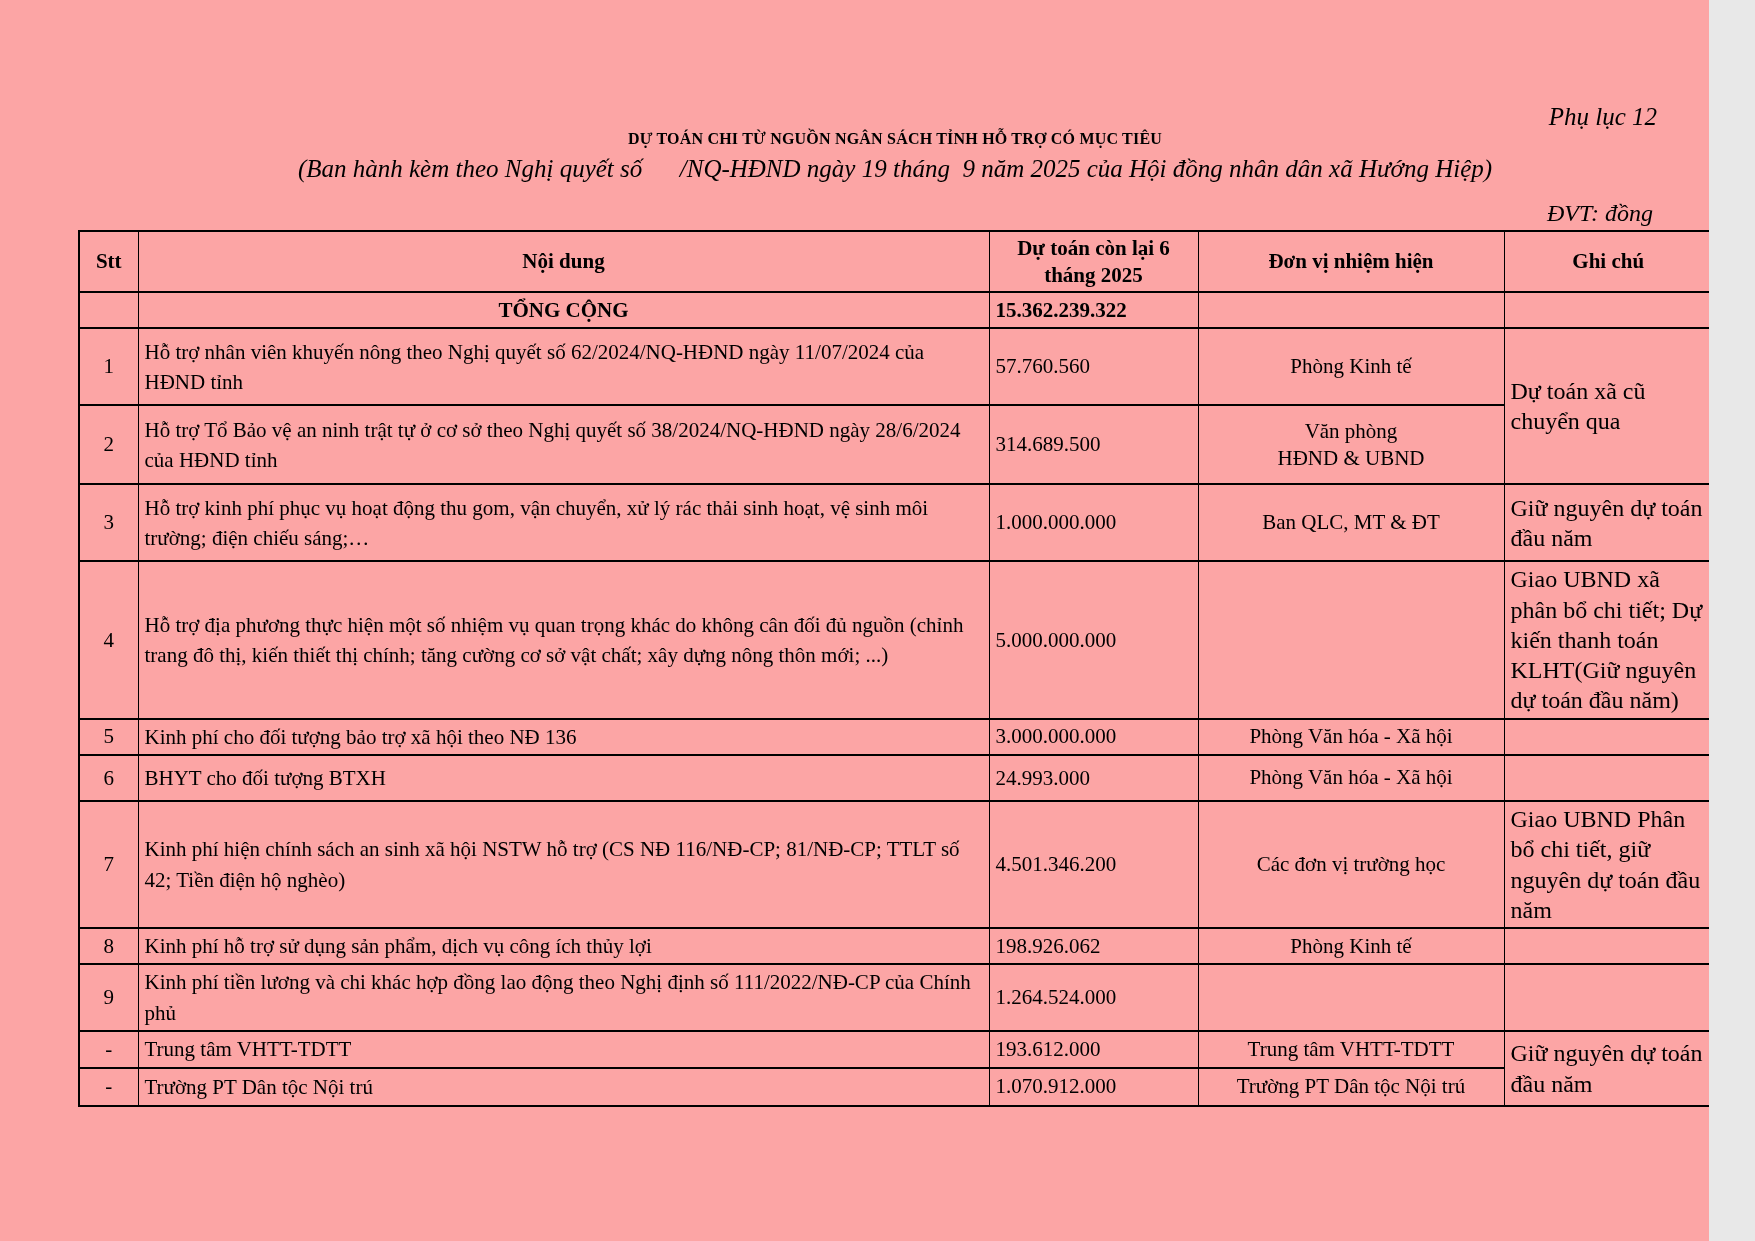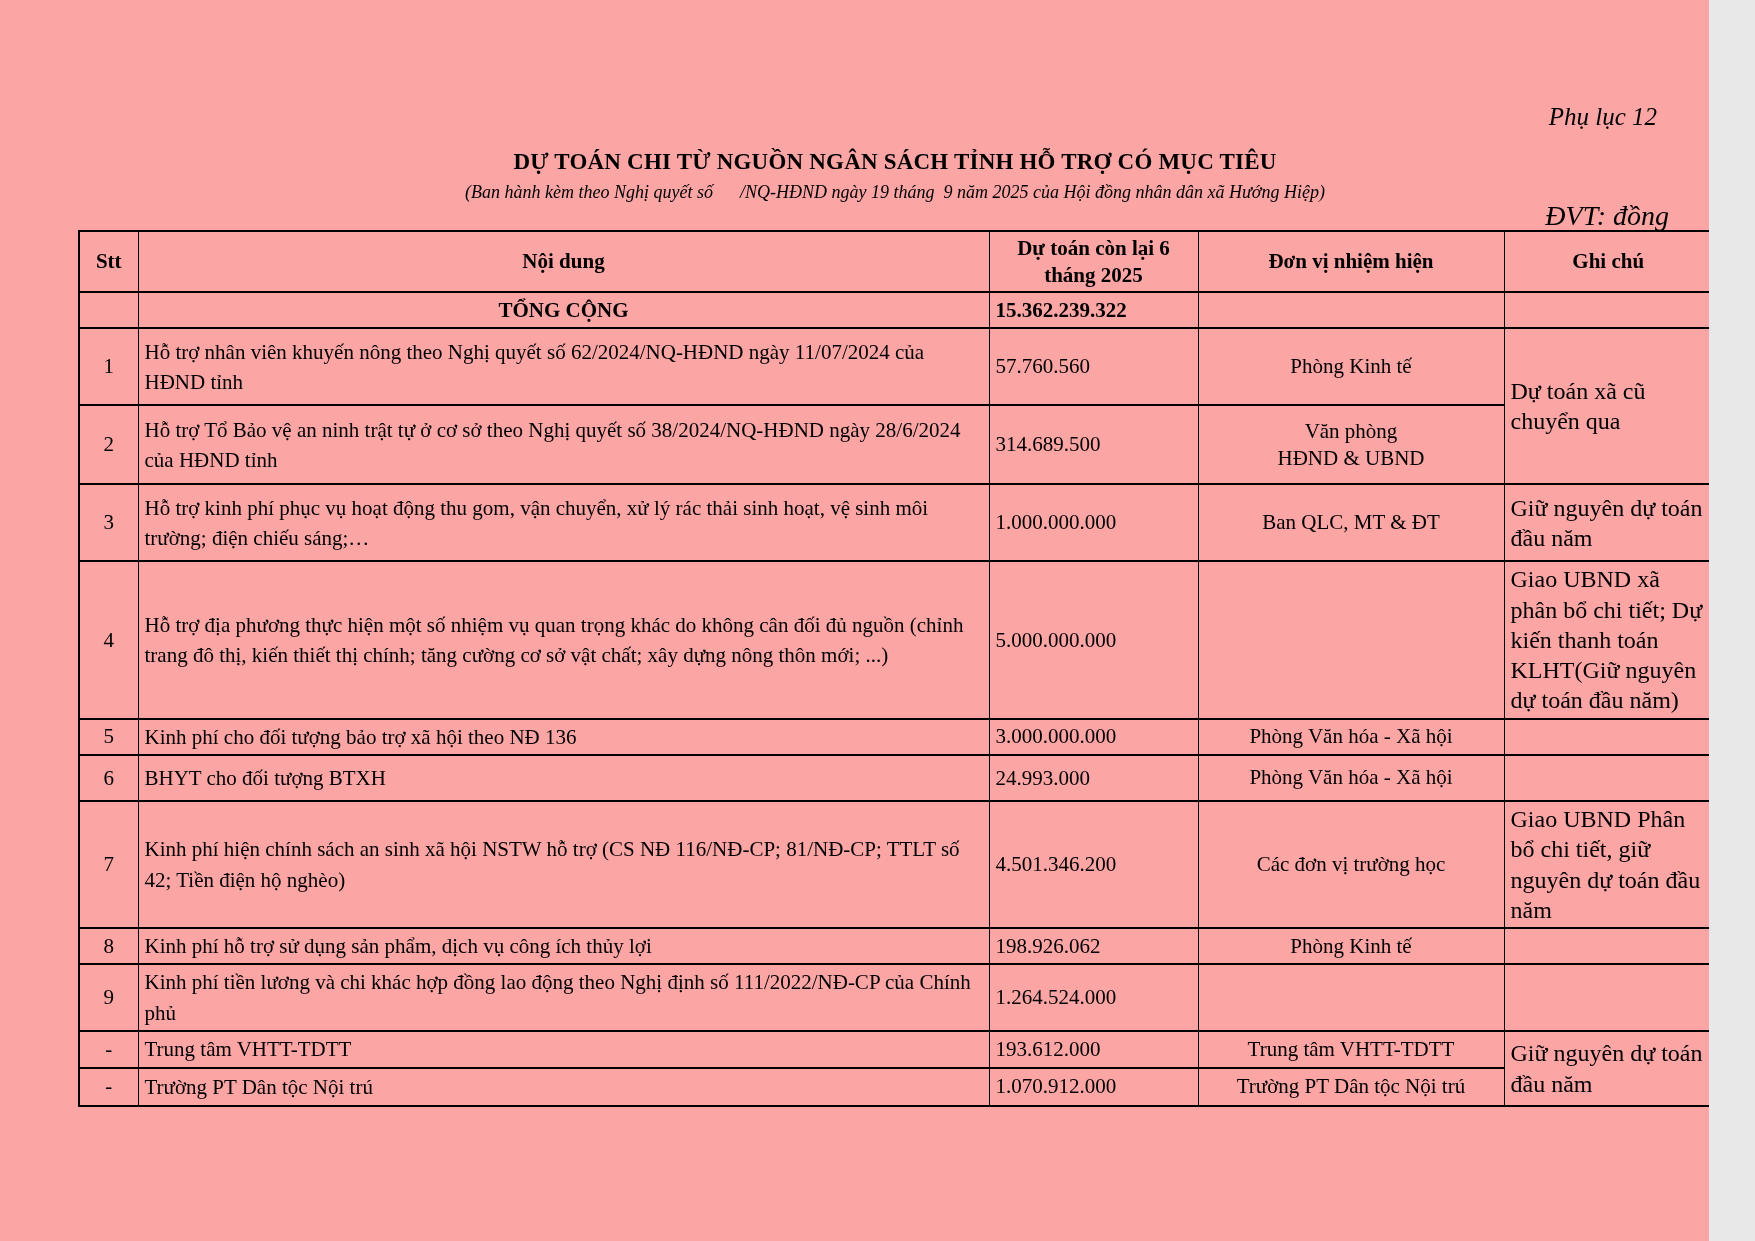--- a/index.html
+++ b/index.html
@@ -20,37 +20,36 @@
     font-size: 25px;
   }
   .title-block {
     position: absolute;
     left: 78px;
     top: 130px;
     width: 1634px;
     text-align: center;
   }
   .doc-title {
-    font-size: 23px;
+    font-size: 16px;
     font-weight: bold;
     letter-spacing: 0.2px;
-    margin-top: 19px;
   }
   .doc-subtitle {
     margin-top: 7px;
-    font-size: 18px;
+    font-size: 25px;
     font-style: italic;
     white-space: pre;
   }
   .unit-label {
     position: absolute;
     top: 200px;
-    right: 40px;
+    right: 56px;
     font-style: italic;
-    font-size: 28px;
+    font-size: 24px;
   }
   table.budget {
     position: absolute;
     left: 78px;
     top: 230px;
     border-collapse: collapse;
     table-layout: fixed;
     width: 1634px;
     border: 2px solid #000;
     font-size: 21px;

